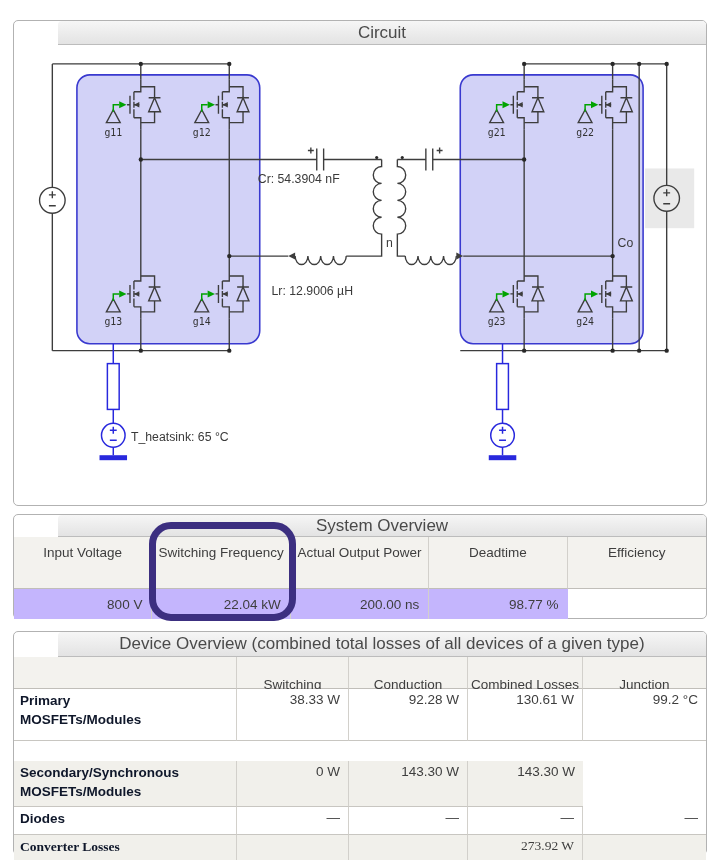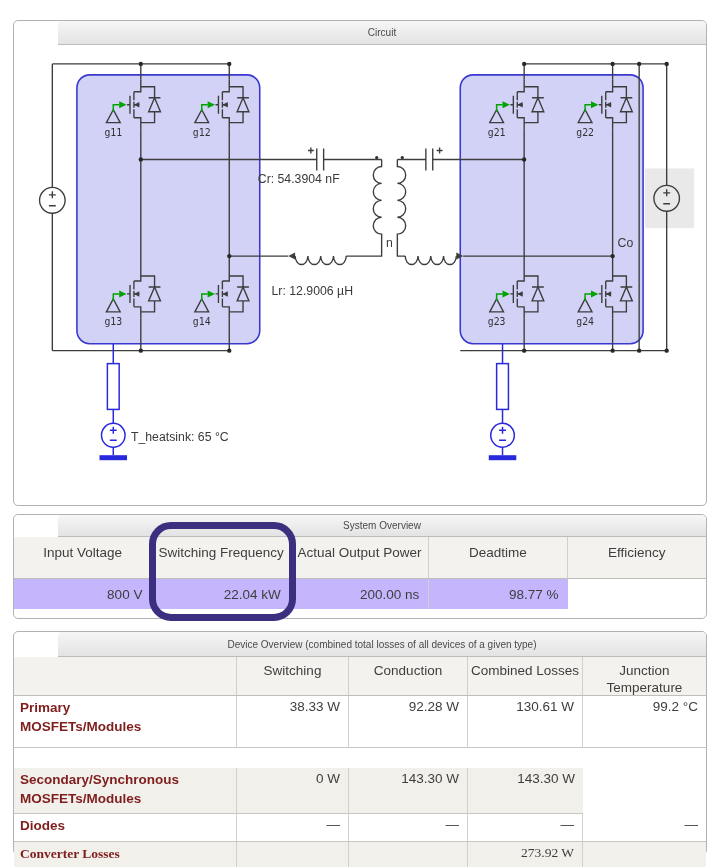--- a/index.html
+++ b/index.html
@@ -1,20 +1,20 @@
 <!DOCTYPE html>
 <html><head>
 <meta charset="utf-8">
 <style>
   html,body{margin:0;padding:0;background:#ffffff;}
   body{width:720px;height:868px;position:relative;font-family:"Liberation Sans",sans-serif;overflow:hidden;}
   .panel{position:absolute;left:13px;width:692px;border:1px solid #b2b2b2;border-radius:5px;background:#fff;}
   .panel-title{display:flex;align-items:center;justify-content:center;
     background:linear-gradient(#f6f6f6,#e3e3e3);border-bottom:1px solid #bcbcbc;
-    font-size:10px;color:#4a4a4a;border-radius:4px 4px 0 0;margin-left:44px;}
+    font-size:17px;color:#4a4a4a;border-radius:4px 4px 0 0;margin-left:44px;}
   
   #circuit-panel{top:20px;height:484px;}
   #circuit-panel .panel-title{height:23px;}
   #circuit-body{height:460px;position:relative;}
   #circuit-body svg{display:block;width:692px;height:460px;}
   .w{stroke:#3d3d3d;stroke-width:1.4;fill:none;}
   .wf{fill:#3d3d3d;stroke:none;}
   .g{stroke:#00a300;stroke-width:1.5;fill:none;}
   .gf{fill:#00a300;stroke:none;}
   .t{stroke:#2828dd;stroke-width:1.5;fill:none;}
@@ -23,37 +23,37 @@
   .hlbox{fill:rgba(148,148,236,0.42);stroke:#3939cf;stroke-width:1.6;}
   .lbl{font:12.5px "Liberation Sans",sans-serif;fill:#3a3a3a;}
   .glbl{font:10px "DejaVu Sans Mono",monospace;fill:#333;}
   .selbox{fill:#e9e9e9;stroke:none;}
   
   #system-panel{top:514px;height:103px;}
   #system-panel .panel-title{height:21px;}
   .sys-grid{display:grid;grid-template-columns:repeat(5,1fr);}
   .cell{font-size:13.5px;color:#3e3e3e;box-sizing:border-box;border-right:1px solid #d2d0cb;}
   .cell:last-child{border-right:none;}
-  .sys-head .cell{height:42px;background:#f3f2ee;border-bottom:1px solid #c0beb9;
+  .sys-head .cell{height:52px;background:#f3f2ee;border-bottom:1px solid #c0beb9;
     display:flex;align-items:flex-start;justify-content:center;text-align:center;
     padding-top:7px;line-height:17px;}
   .sys-val .cell{height:30px;background:#c4b5fd;display:flex;align-items:center;
     justify-content:flex-end;padding-right:9px;}
   
   #device-panel{top:631px;height:222px;}
   #device-panel .panel-title{height:24px;}
   .dev-grid{display:grid;grid-template-columns:223px 112px 119px 115px 123px;}
-  .dev-head .cell{height:39px;background:#f3f2ee;border-bottom:1px solid #c0beb9;
+  .dev-head .cell{height:32px;background:#f3f2ee;border-bottom:1px solid #c0beb9;
     display:flex;align-items:flex-start;justify-content:center;text-align:center;
-    padding-top:5px;line-height:17px;}
+    padding-top:19px;line-height:17px;}
   .dev-row .cell{display:flex;align-items:flex-start;justify-content:flex-end;
     padding:3px 8px 0 0;border-bottom:1px solid #c8c6c1;}
   .dev-row:last-child .cell{border-bottom:none;}
   .dev-row .rowlabel{justify-content:flex-start;flex-direction:column;align-items:flex-start;
-    padding:2px 0 0 6px;line-height:19px;font-weight:bold;color:#7f1d1d;}
+    padding:2px 0 0 6px;line-height:19px;font-weight:bold;color:#0f172a;}
   .r-white .cell{background:#fff;}
   .r-gray .cell{background:#f1f0eb;}
   .h52 .cell{height:52px;} .h46 .cell{height:46px;margin-top:20px;} .h28 .cell{height:28px;} .h26 .cell{height:25px;font-family:Liberation Serif, serif;}
   
   #annotation{position:absolute;left:149px;top:522px;width:147px;height:99px;
     border:7px solid #3c2f80;border-radius:22px;box-sizing:border-box;z-index:6;pointer-events:none;}
 </style>
 </head>
 <body>
 

